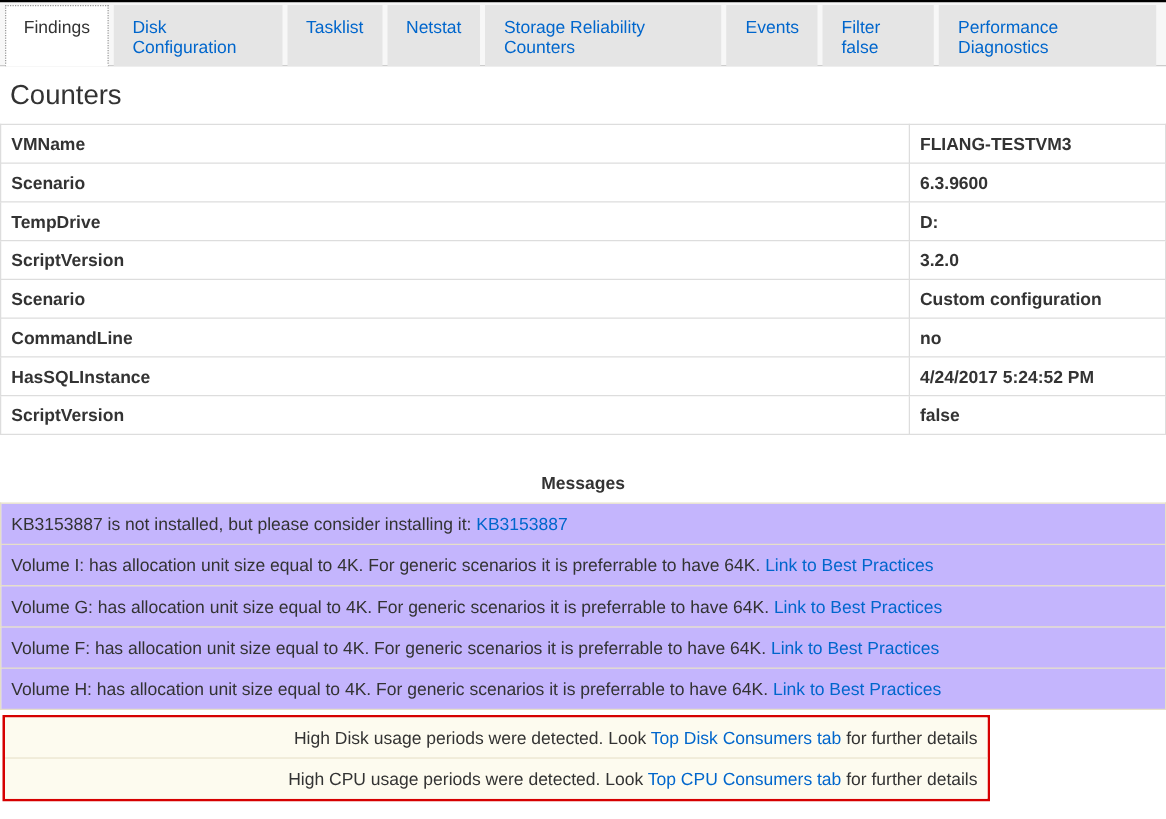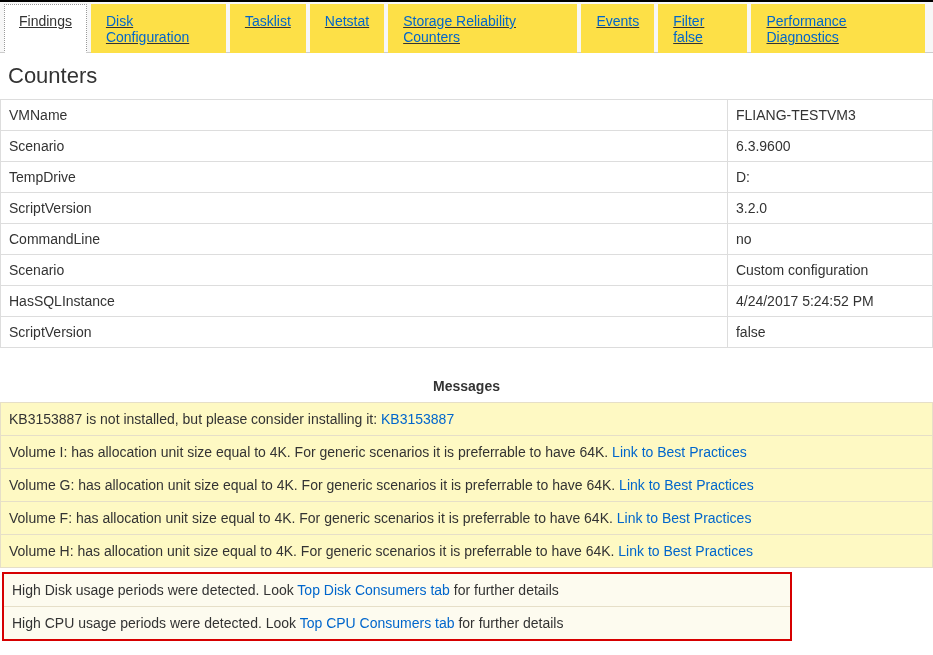--- a/index.html
+++ b/index.html
@@ -16,47 +16,47 @@
     }
     .topbar {
       height: 2px;
       background: #000;
     }
     .tabs {
       display: flex;
       border-bottom: 1px solid #ccc;
       background: #f7f7f7;
       padding: 0 4px;
-      text-decoration: underline;
     }
     .tab {
       padding: 8px 14px;
       color: #0066cc;
       cursor: pointer;
       border: 1px solid transparent;
       border-bottom: none;
       margin-right: 4px;
       margin-top: 2px;
       margin-bottom: -1px;
-      background: #fde047;
+      background: #e5e5e5;
     }
     .tab.active {
       color: #333;
       background: #fff;
       border: 1px dotted #999;
       border-bottom: 1px solid #fff;
     }
     .section-title {
       font-size: 22px;
       font-weight: 400;
       padding: 10px 8px 10px 8px;
     }
     table.overview {
       width: 100%;
       border-collapse: collapse;
+      font-weight: bold;
     }
     table.overview td {
       border: 1px solid #ddd;
       padding: 7px 8px;
       font-size: 14px;
     }
     table.overview td:first-child {
       width: 78%;
     }
     .messages-title {
@@ -64,40 +64,41 @@
       padding: 30px 8px 8px 8px;
       font-size: 14px;
       text-align: center;
     }
     .messages {
       width: 100%;
       border-collapse: collapse;
     }
     .messages tr td {
       border: 1px solid #e6dfc8;
-      background: #fef9c3;
+      background: #c4b5fd;
       padding: 8px 8px;
       font-size: 14px;
       margin-left: 43px;
     }
     .link {
       color: #0066cc;
       cursor: pointer;
     }
     .highlight-box {
       border: 2px solid #d60000;
       margin: 4px 2px 4px 2px;
       display: inline-block;
       width: 790px;
     }
     .highlight-row {
       border-bottom: 1px solid #e6dfc8;
       background: #fdfbef;
       padding: 8px 8px;
       font-size: 14px;
+      text-align: right;
     }
     .highlight-row:last-child {
       border-bottom: none;
     }
   </style>
 </head>
 <body>
 
 
 
@@ -128,26 +129,26 @@
     </tr>
     <tr>
       <td>TempDrive</td>
       <td>D:</td>
     </tr>
     <tr>
       <td>ScriptVersion</td>
       <td>3.2.0</td>
     </tr>
     <tr>
+      <td>Scenario</td>
+      <td>Custom configuration</td>
+    </tr>
+    <tr>
       <td>CommandLine</td>
       <td>no</td>
-    </tr>
-    <tr>
-      <td>Scenario</td>
-      <td>Custom configuration</td>
     </tr>
     <tr>
       <td>HasSQLInstance</td>
       <td>4/24/2017 5:24:52 PM</td>
     </tr>
     <tr>
       <td>ScriptVersion</td>
       <td>false</td>
     </tr>
   </tbody>

